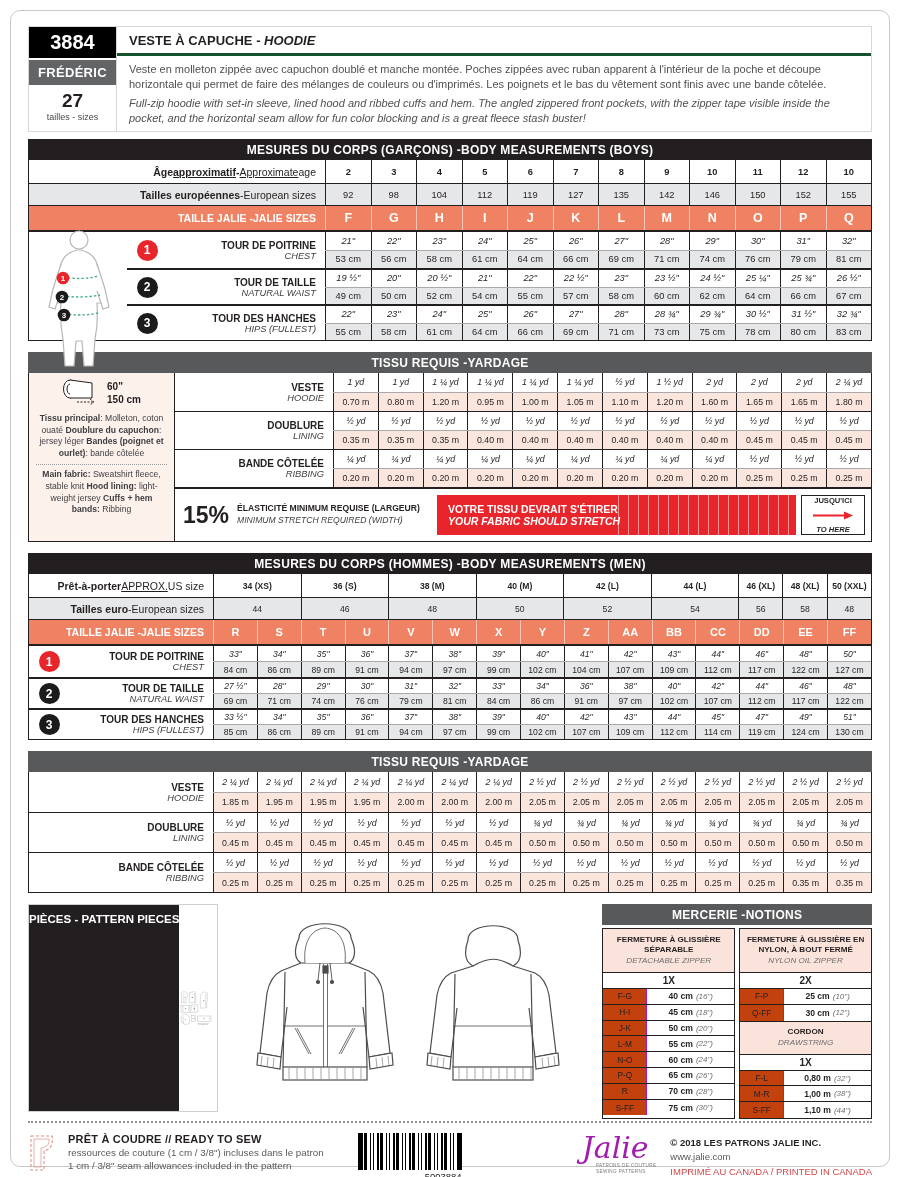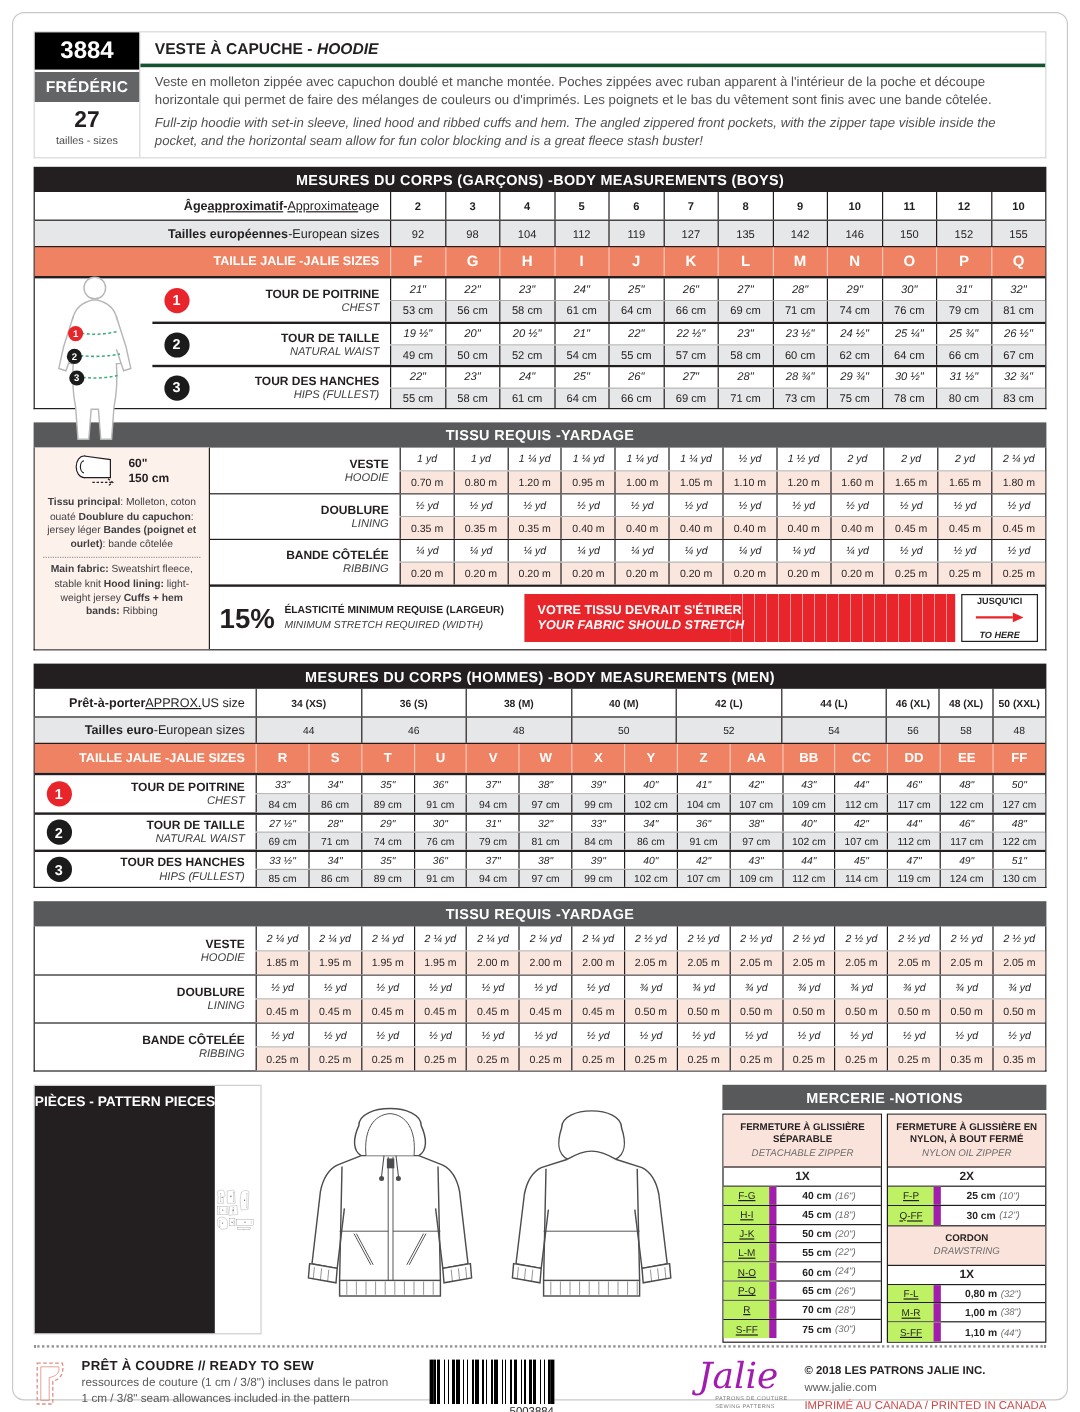--- a/index.html
+++ b/index.html
@@ -105,21 +105,21 @@
   .drawings { flex:1; display:flex; align-items:center; justify-content:center; }
   .notions { width:272px; }
   .n-cols { display:flex; gap:4px; margin-top:3px; }
   .n-col { flex:1; border:1px solid #231f20; background:#fff; }
   .n-pink { background:#fae3da; text-align:center; padding:4px 3px; font-size:8.1px; line-height:1.3; border-bottom:1px solid #231f20; min-height:44px; display:flex; flex-direction:column; justify-content:center; }
   .n-pink .fr { font-weight:bold; }
   .n-pink .en { font-style:italic; color:#6d6d6f; }
   .n-count { text-align:center; font-weight:bold; font-size:10px; padding:2px 0; border-bottom:1px solid #231f20; }
   .n-row { display:flex; border-bottom:1px solid #231f20; height:15.8px; }
   .n-col .n-row:last-child { border-bottom:none; }
-  .n-code { width:44px; background:#bef264; display:flex; align-items:center; justify-content:center; font-size:8.3px; border-right:6px solid #a21caf;text-decoration:underline; }
+  .n-code { width:44px; background:#c2410c; display:flex; align-items:center; justify-content:center; font-size:8.3px; border-right:1px solid #a21caf; }
   .n-val { flex:1; display:flex; align-items:center; justify-content:center; gap:3px; font-size:8.6px; }
   .n-num { font-weight:bold; }
   .n-in { font-style:italic; color:#6d6d6f; font-size:8px; }
 
   
   .footer { display:flex; align-items:flex-start; margin-top:9px; padding-top:10px; border-top:2px dotted #939393; }
   .fo-icon { margin-right:10px; }
   .fo-title { font-size:11px; font-weight:bold; letter-spacing:.2px; }
   .fo-line { font-size:9.8px; color:#58595b; margin-top:2px; }
   .fo-barcode { margin-left:34px; }

